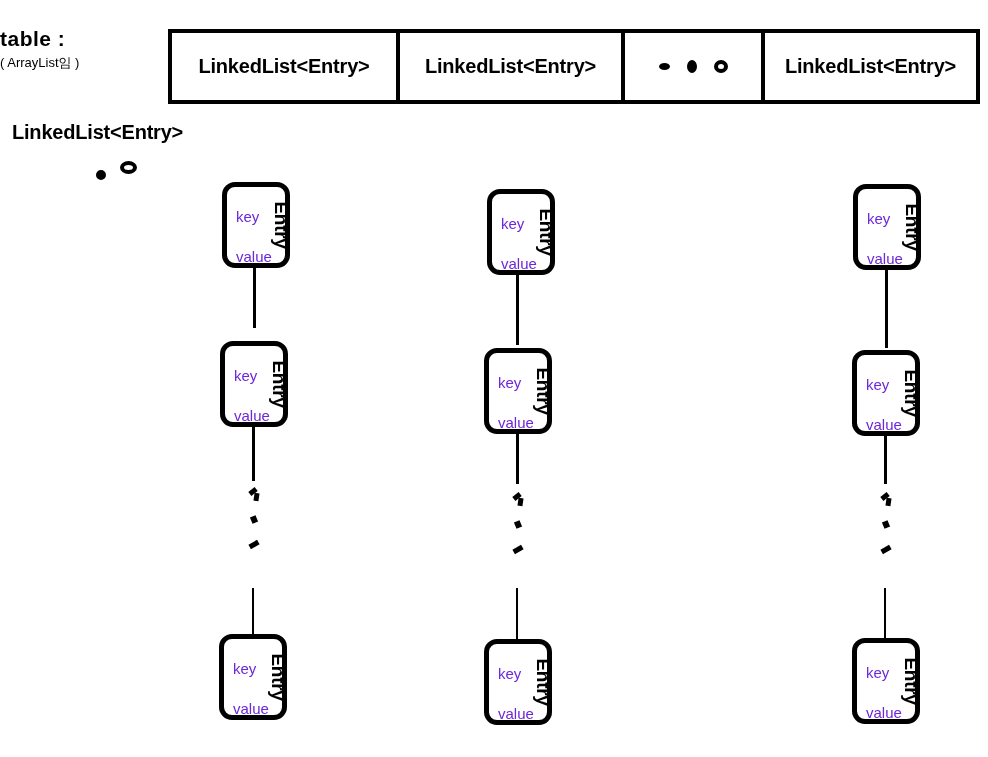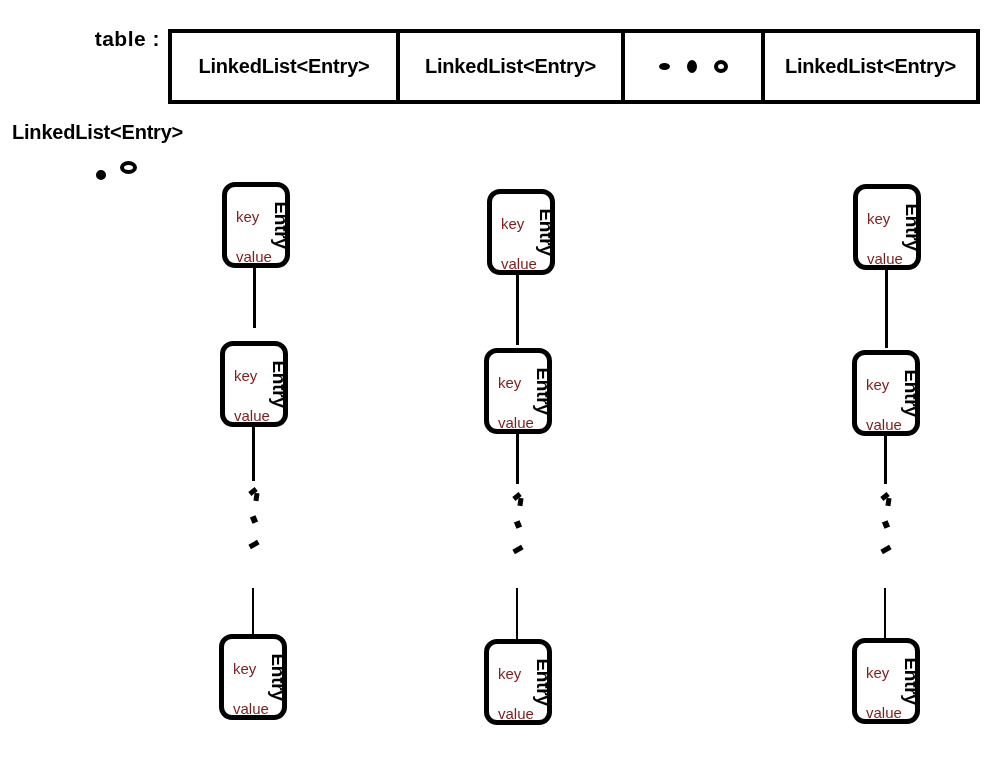--- a/index.html
+++ b/index.html
@@ -19,21 +19,21 @@
     background: #ffffff;
     overflow: hidden;
   }
 
   
   #table-label {
     position: absolute;
     left: 0px;
     top: 26px;
     width: 160px;
-    text-align: right;
+    text-align: left;
   }
   #table-label .main {
     font-size: 21px;
     font-weight: bold;
     letter-spacing: 0.5px;
     line-height: 26px;
   }
   #table-label .sub {
     font-size: 13px;
     font-weight: normal;
@@ -122,21 +122,21 @@
     border-radius: 13px;
     box-sizing: border-box;
     background: #ffffff;
     z-index: 3;
   }
   .entry .field {
     position: absolute;
     left: 9px;
     font-size: 15px;
     font-weight: normal;
-    color: #7f1d1d;
+    color: #6d28d9;
     white-space: nowrap;
   }
   .entry .field.key   { top: 21px; }
   .entry .field.value { top: 61px; }
   .entry .etag {
     position: absolute;
     right: -19px;
     top: 50%;
     transform: translateY(-50%) rotate(90deg);
     transform-origin: center center;
@@ -175,20 +175,21 @@
   .vdots .t2 { left: 6px;  top: 27px; width: 6px;  height: 7px; transform: rotate(-22deg); }
   .vdots .t3 { left: 4px;  top: 53px; width: 10px; height: 5px; transform: rotate(-30deg); }
 </style>
 </head>
 <body>
 
 <div id="canvas">
 
   <div id="table-label">
     <div class="main">table :</div>
+    <div class="sub">( ArrayList임 )</div>
   </div>
 
   <div id="table-array">
     <div class="array-cell c0">
       <span>LinkedList&lt;Entry&gt;</span>
     </div>
     <div class="array-cell c1">
       <span>LinkedList&lt;Entry&gt;</span>
     </div>
     <div class="array-cell c2">

